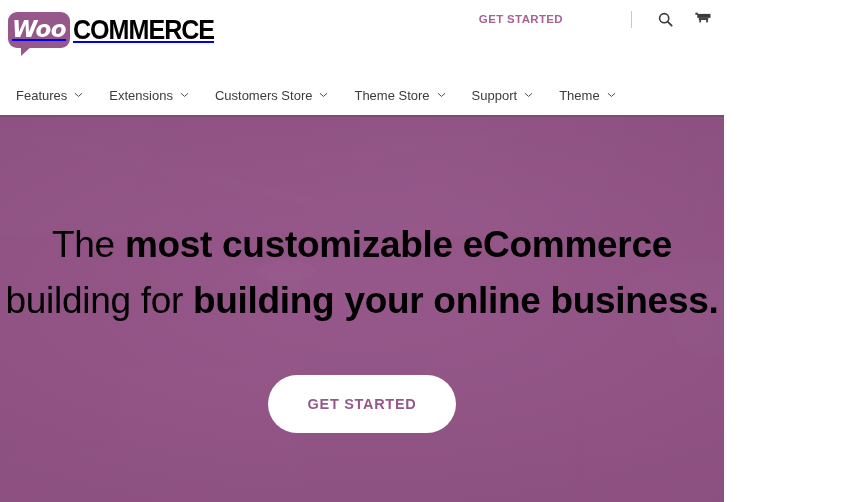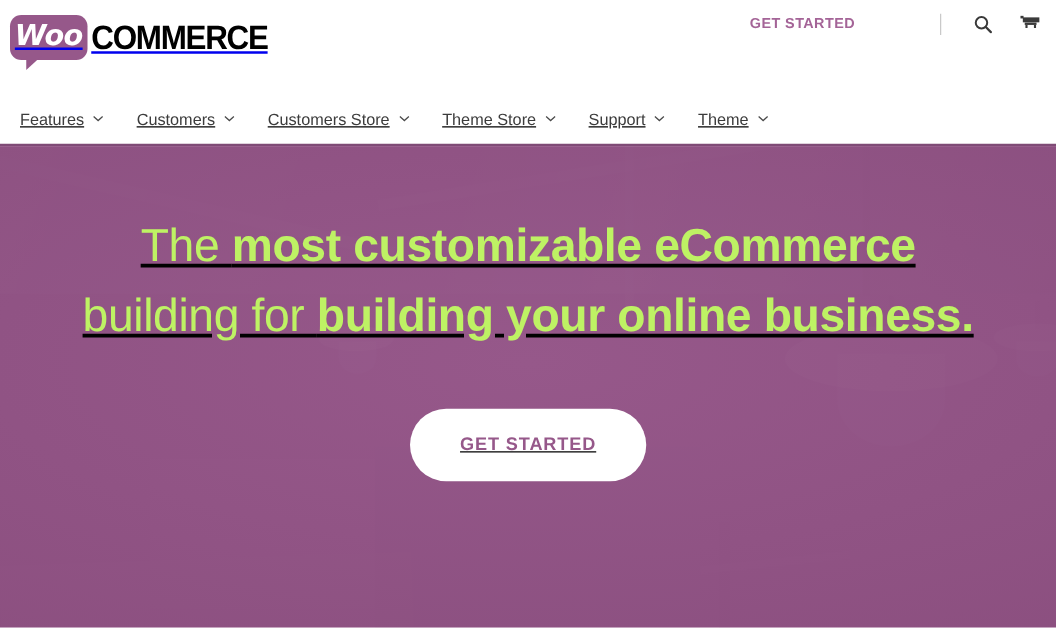--- a/index.html
+++ b/index.html
@@ -7,24 +7,23 @@
   html, body {
     width: 845px;
     height: 502px;
     overflow: hidden;
     background: #ffffff;
     font-family: "Liberation Sans", sans-serif;
   }
 
   .page {
     position: relative;
-    width: 845px;
+    width: 724px;
     height: 502px;
     overflow: hidden;
-    text-decoration: underline;
   }
 
   
   .topbar {
     position: relative;
     height: 75px;
     background: #ffffff;
     display: flex;
     align-items: flex-start;
   }
@@ -247,26 +246,26 @@
 
   
   .hero-inner {
     position: relative;
     z-index: 5;
     height: 100%;
     text-align: center;
     color: #ffffff;
   }
   .headline {
-    padding-top: 52px;
+    padding-top: 100px;
     font-size: 37px;
     line-height: 56px;
     font-weight: 300;
     letter-spacing: -0.3px;
-    color: #bef264;
+    color: #000000;
   }
   .headline b { font-weight: 700; }
   .headline .l3 { display: block; }
 
   .cta-wrap {
     margin-top: 46px;
     display: flex;
     justify-content: center;
   }
   .cta {
@@ -328,21 +327,21 @@
     <a class="nav-item" href="#">
       <span>Features</span>
       <span class="nav-caret">
         <svg width="9" height="6" viewBox="0 0 10 6" aria-hidden="true">
             <path d="M1 1 L5 4.6 L9 1" fill="none" stroke="#4a4a4a" stroke-width="1.1"></path>
           </svg>
       </span>
     </a>
 
     <a class="nav-item" href="#">
-      <span>Customers</span>
+      <span>Extensions</span>
       <span class="nav-caret">
         <svg width="9" height="6" viewBox="0 0 10 6" aria-hidden="true">
             <path d="M1 1 L5 4.6 L9 1" fill="none" stroke="#4a4a4a" stroke-width="1.1"></path>
           </svg>
       </span>
     </a>
 
     <a class="nav-item" href="#">
       <span>Customers Store</span>
       <span class="nav-caret">

